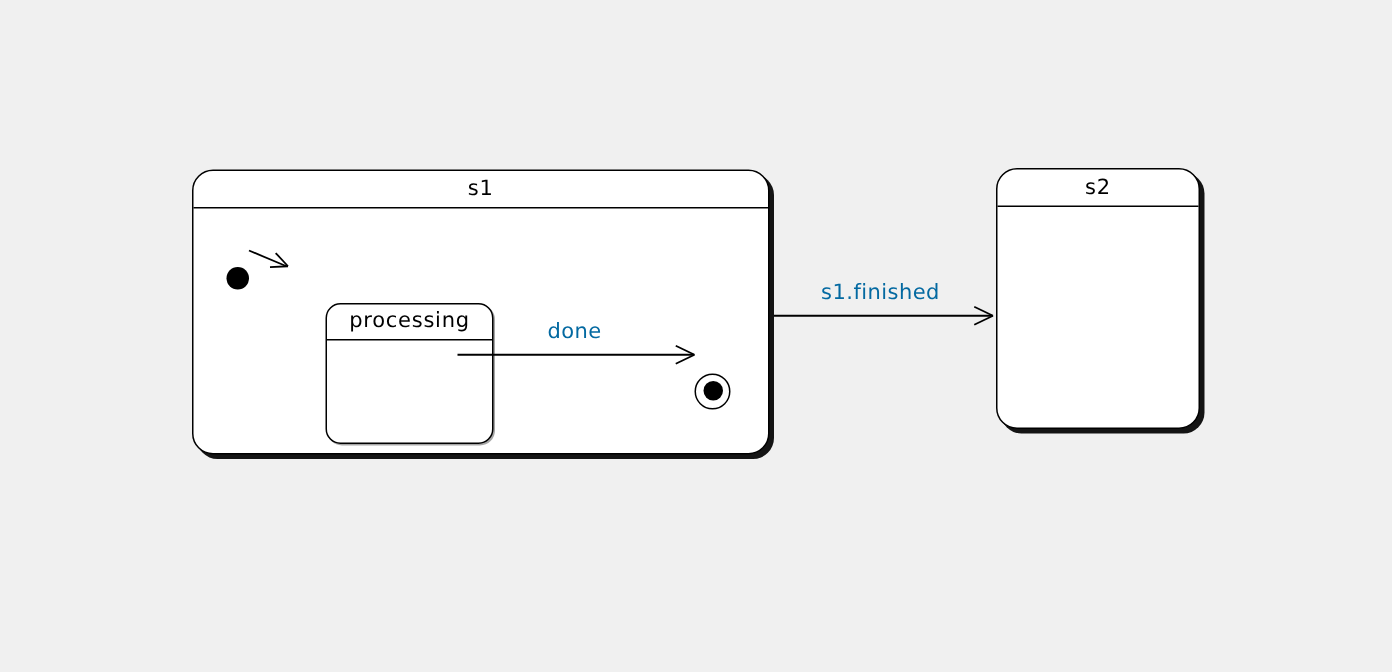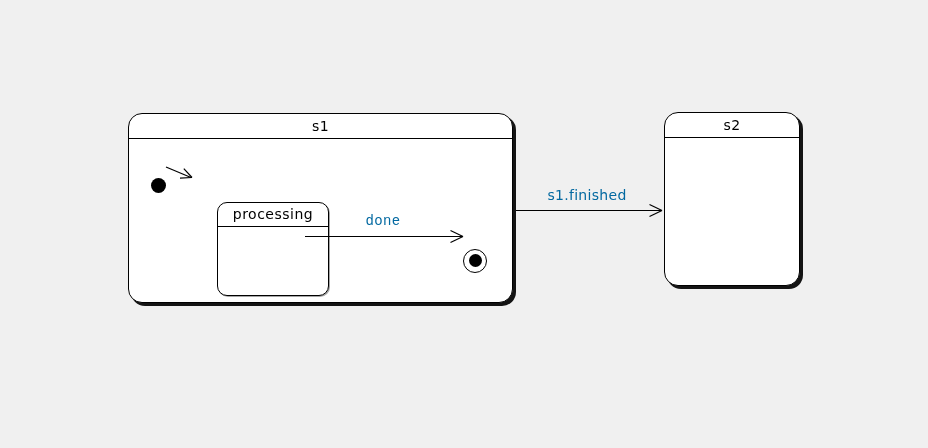--- a/index.html
+++ b/index.html
@@ -95,21 +95,21 @@
   
   .edge-label {
     position: absolute;
     z-index: 6;
     font-size: 14px;
     letter-spacing: 0.3px;
     text-align: center;
     white-space: nowrap;
     color: #0369a1;
   }
-  #label-done { left: 343px; top: 213px; width: 80px; font-family: Liberation Mono, monospace; }
+  #label-done { left: 343px; top: 213px; width: 80px; }
   #label-s1-finished { left: 537px; top: 187px; width: 100px; }
 </style>
 </head>
 <body>
 
 <div class="canvas">
 
   <div class="state" id="state-s1">
     <div class="title">s1</div>
     <div class="body">

